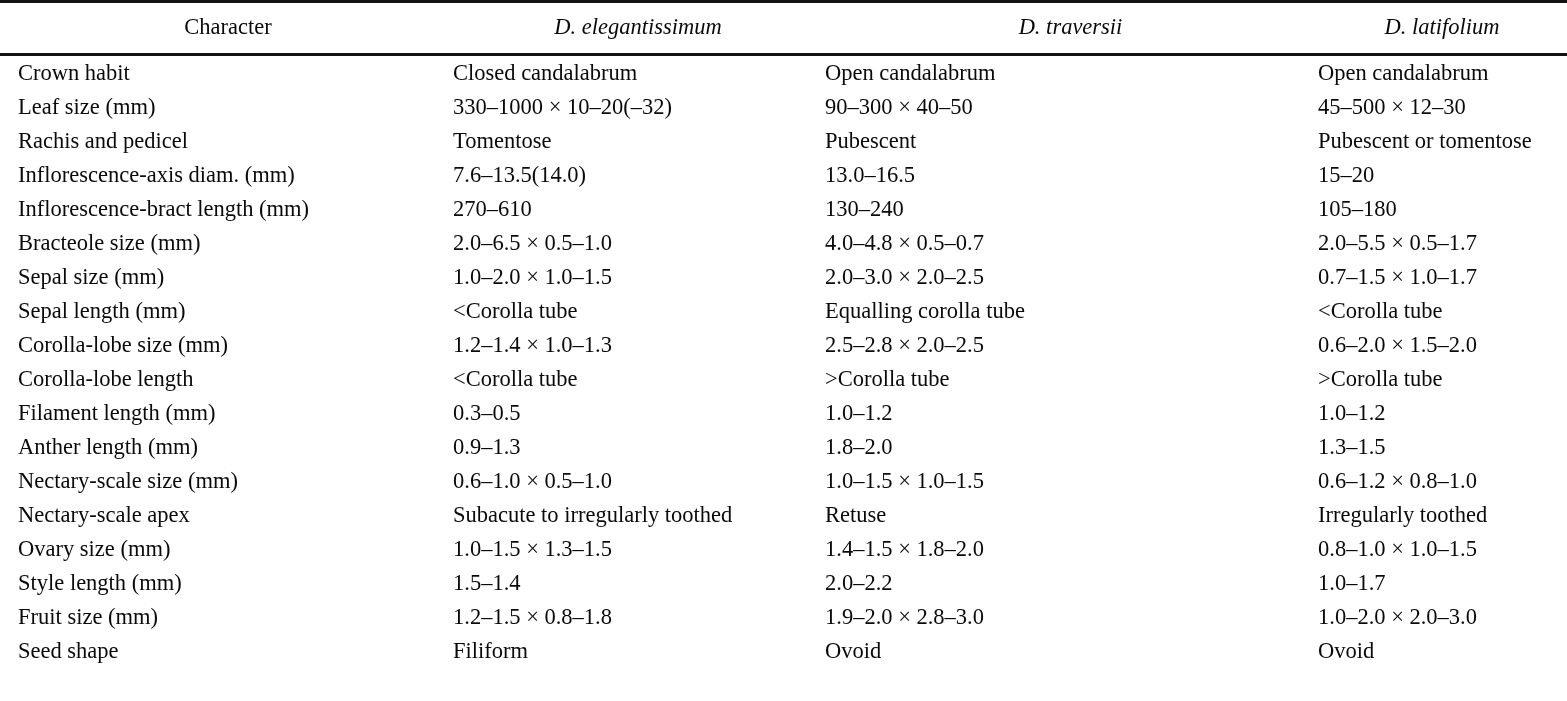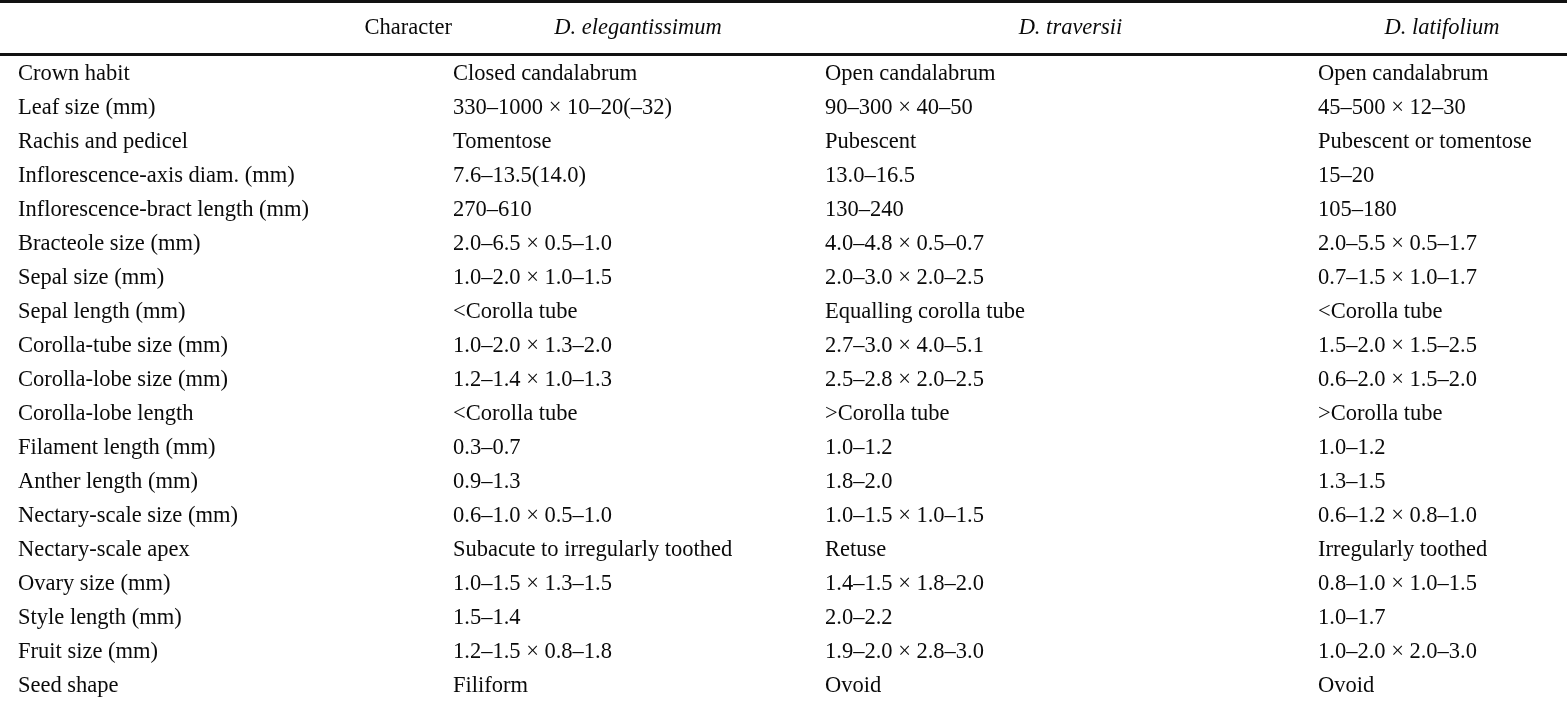--- a/index.html
+++ b/index.html
@@ -36,21 +36,21 @@
   col.c-sp3       { width: 250px; }
 
   thead th {
     font-weight: normal;
     padding: 11px 0 13px 0;
     vertical-align: bottom;
     white-space: nowrap;
   }
 
   th.character-head {
-    text-align: right;
+    text-align: center;
     padding-left: 4px;
   }
 
   th.species-head {
     text-align: center;
     font-style: italic;
   }
 
   
   thead tr.head-row {
@@ -149,40 +149,34 @@
           <td class="value-cell col-2">2.0–3.0 × 2.0–2.5</td>
           <td class="value-cell col-3">0.7–1.5 × 1.0–1.7</td>
         </tr>
         <tr class="data-row">
           <td class="character-cell">Sepal length (mm)</td>
           <td class="value-cell col-1">&lt;Corolla tube</td>
           <td class="value-cell col-2">Equalling corolla tube</td>
           <td class="value-cell col-3">&lt;Corolla tube</td>
         </tr>
         <tr class="data-row">
-          <td class="character-cell">Corolla-tube size (mm)</td>
-          <td class="value-cell col-1">1.0–2.0 × 1.3–2.0</td>
-          <td class="value-cell col-2">2.7–3.0 × 4.0–5.1</td>
-          <td class="value-cell col-3">1.5–2.0 × 1.5–2.5</td>
-        </tr>
-        <tr class="data-row">
           <td class="character-cell">Corolla-lobe size (mm)</td>
           <td class="value-cell col-1">1.2–1.4 × 1.0–1.3</td>
           <td class="value-cell col-2">2.5–2.8 × 2.0–2.5</td>
           <td class="value-cell col-3">0.6–2.0 × 1.5–2.0</td>
         </tr>
         <tr class="data-row">
           <td class="character-cell">Corolla-lobe length</td>
           <td class="value-cell col-1">&lt;Corolla tube</td>
           <td class="value-cell col-2">&gt;Corolla tube</td>
           <td class="value-cell col-3">&gt;Corolla tube</td>
         </tr>
         <tr class="data-row">
           <td class="character-cell">Filament length (mm)</td>
-          <td class="value-cell col-1">0.3–0.7</td>
+          <td class="value-cell col-1">0.3–0.5</td>
           <td class="value-cell col-2">1.0–1.2</td>
           <td class="value-cell col-3">1.0–1.2</td>
         </tr>
         <tr class="data-row">
           <td class="character-cell">Anther length (mm)</td>
           <td class="value-cell col-1">0.9–1.3</td>
           <td class="value-cell col-2">1.8–2.0</td>
           <td class="value-cell col-3">1.3–1.5</td>
         </tr>
         <tr class="data-row">

